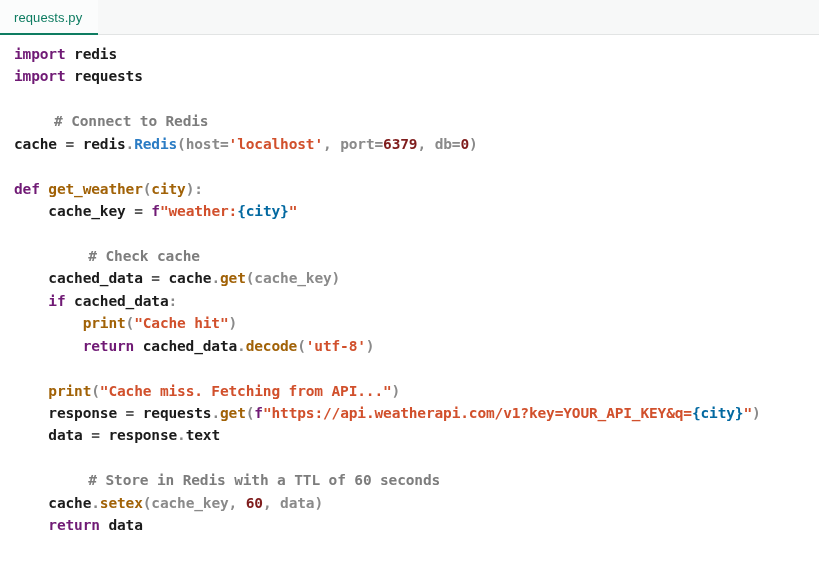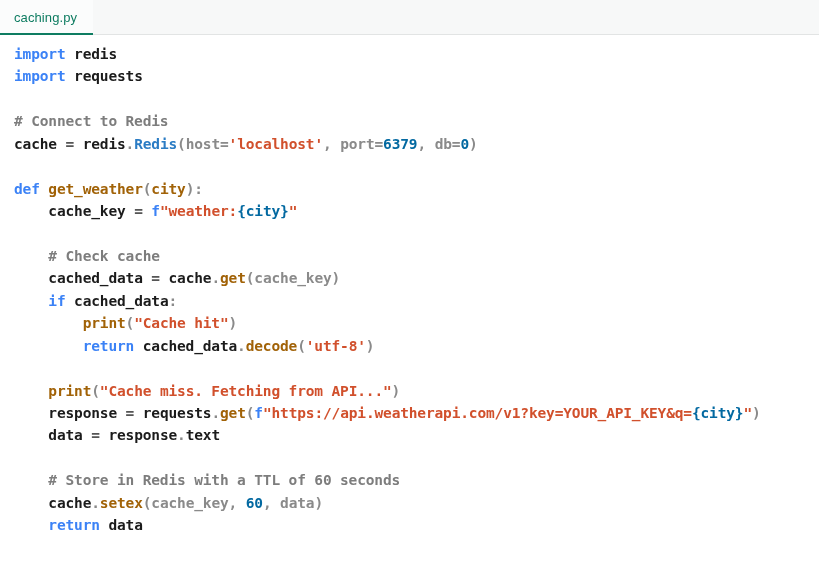--- a/index.html
+++ b/index.html
@@ -73,39 +73,39 @@
     font-weight: 700;
     letter-spacing: -0.15px;
     -webkit-font-smoothing: antialiased;
   }
   .code .ln {
     display: block;
     height: 22.45px;
   }
 
   
-  .k   { color: #3b82f6; }            
+  .k   { color: #701a75; }            
   .fn  { color: #a16207; }            
   .cls { color: #2b7cc4; }            
   .s   { color: #d1502c; text-align: center; }            
-  .num { color: #0369a1; }            
-  .c   { color: #7d7d7d; font-weight: 700; } 
+  .num { color: #7f1d1d; }            
+  .c   { color: #7d7d7d; font-weight: 700; margin-left: 40px; } 
   .p   { color: #8a8a8a; }            
   .op  { color: #555555; }            
   .br  { color: #0369a1; }            
   .id  { color: #1b1b1b; }            
 </style>
 </head>
 <body>
 
 <div class="app">
 
   <div class="tabstrip">
     <div class="tab active">
-      <span>caching.py</span>
+      <span>requests.py</span>
     </div>
   </div>
 
   <div class="editor">
     <pre class="code"><span class="ln"><span class="k">import</span> <span class="id">redis</span></span><span class="ln"><span class="k">import</span> <span class="id">requests</span></span><span class="ln"> </span><span class="ln"><span class="c"># Connect to Redis</span></span><span class="ln"><span class="id">cache</span> <span class="op">=</span> <span class="id">redis</span><span class="p">.</span><span class="cls">Redis</span><span class="p">(</span><span class="p">host</span><span class="p">=</span><span class="s">'localhost'</span><span class="p">,</span> <span class="p">port</span><span class="p">=</span><span class="num">6379</span><span class="p">,</span> <span class="p">db</span><span class="p">=</span><span class="num">0</span><span class="p">)</span></span><span class="ln"> </span><span class="ln"><span class="k">def</span> <span class="fn">get_weather</span><span class="p">(</span><span class="fn">city</span><span class="p">)</span><span class="p">:</span></span><span class="ln">    <span class="id">cache_key</span> <span class="op">=</span> <span class="k">f</span><span class="s">"</span><span class="s">weather:</span><span class="br">{city}</span><span class="s">"</span></span><span class="ln"> </span><span class="ln">    <span class="c"># Check cache</span></span><span class="ln">    <span class="id">cached_data</span> <span class="op">=</span> <span class="id">cache</span><span class="p">.</span><span class="fn">get</span><span class="p">(</span><span class="p">cache_key</span><span class="p">)</span></span><span class="ln">    <span class="k">if</span> <span class="id">cached_data</span><span class="p">:</span></span><span class="ln">        <span class="fn">print</span><span class="p">(</span><span class="s">"Cache hit"</span><span class="p">)</span></span><span class="ln">        <span class="k">return</span> <span class="id">cached_data</span><span class="p">.</span><span class="fn">decode</span><span class="p">(</span><span class="s">'utf-8'</span><span class="p">)</span></span><span class="ln"> </span><span class="ln">    <span class="fn">print</span><span class="p">(</span><span class="s">"Cache miss. Fetching from API..."</span><span class="p">)</span></span><span class="ln">    <span class="id">response</span> <span class="op">=</span> <span class="id">requests</span><span class="p">.</span><span class="fn">get</span><span class="p">(</span><span class="k">f</span><span class="s">"</span><span class="s">https://api.weatherapi.com/v1?key=YOUR_API_KEY&amp;q=</span><span class="br">{city}</span><span class="s">"</span><span class="p">)</span></span><span class="ln">    <span class="id">data</span> <span class="op">=</span> <span class="id">response</span><span class="p">.</span><span class="id">text</span></span><span class="ln"> </span><span class="ln">    <span class="c"># Store in Redis with a TTL of 60 seconds</span></span><span class="ln">    <span class="id">cache</span><span class="p">.</span><span class="fn">setex</span><span class="p">(</span><span class="p">cache_key</span><span class="p">,</span> <span class="num">60</span><span class="p">,</span> <span class="p">data</span><span class="p">)</span></span><span class="ln">    <span class="k">return</span> <span class="id">data</span></span></pre>
   </div>
 
 </div>
 
 </body></html>

